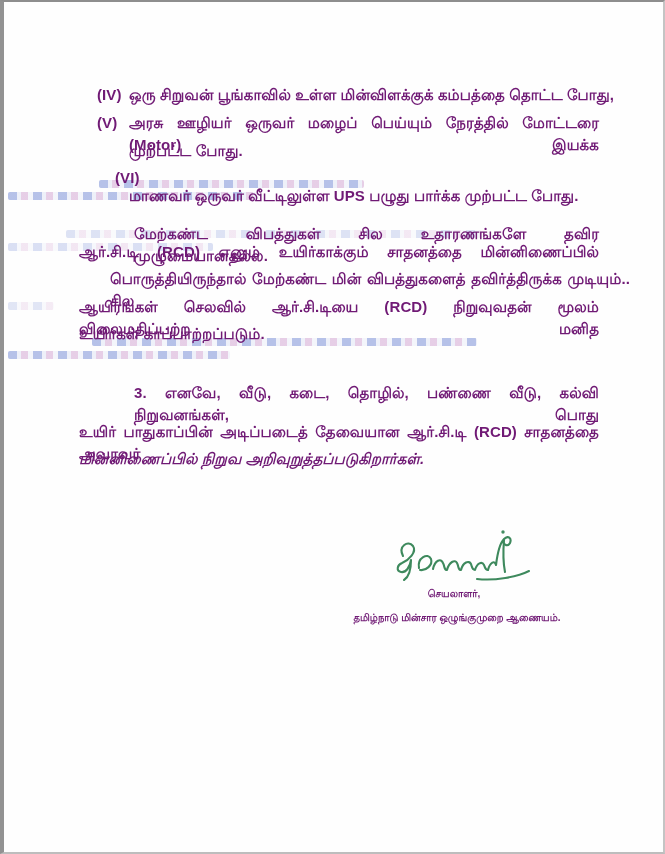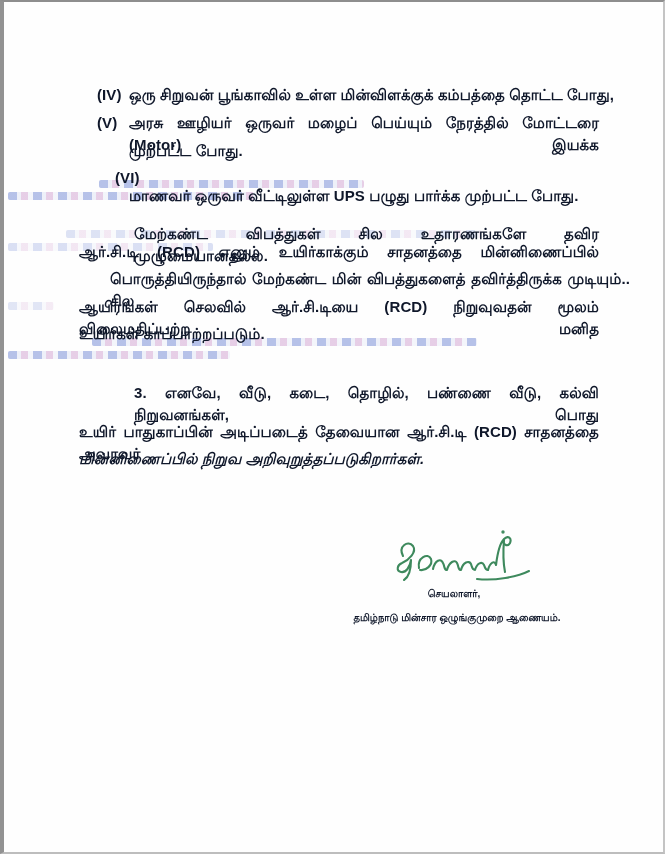--- a/index.html
+++ b/index.html
@@ -6,21 +6,21 @@
   .page{
     position:relative;
     width:665px;height:854px;
     box-sizing:border-box;
     background:#fefefe;
     border-left:4px solid #929292;
     border-top:2px solid #8e8e8e;
     border-right:2px solid #c4c4c4;
     border-bottom:2px solid #bdbdbd;
     font-family:"Liberation Sans", sans-serif;
-    color:#0f172a;
+    color:#701a75;
     overflow:hidden;
   }
   .tl{position:absolute;font-size:15px;line-height:22px;font-weight:600;letter-spacing:.1px;}
   .jline{text-align:justify;text-align-last:justify;}
   .marker{width:34px;}
   .indent{padding-left:55px;box-sizing:content-box;}
   .closing-line{position:absolute;text-align:center;font-size:10px;line-height:22px;font-weight:700;}
   .bleed{
     position:absolute;height:8px;border-radius:2px;
     filter:blur(0.7px);

